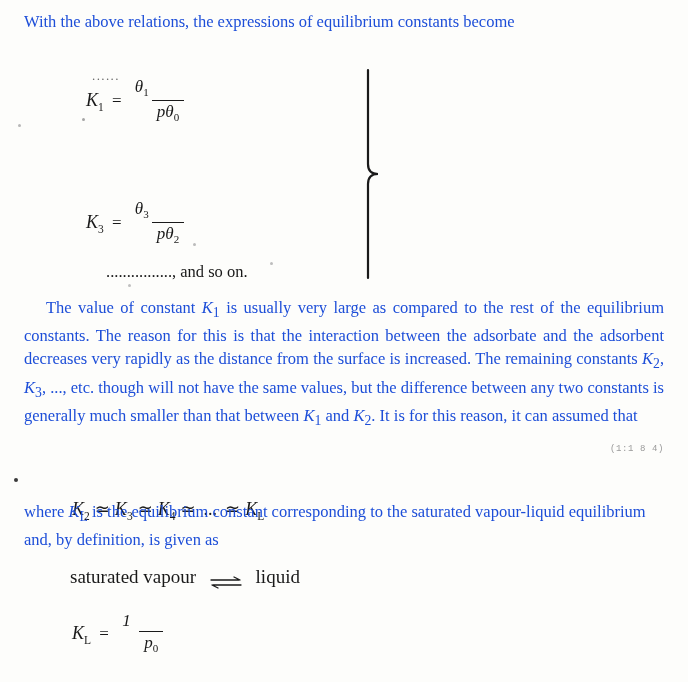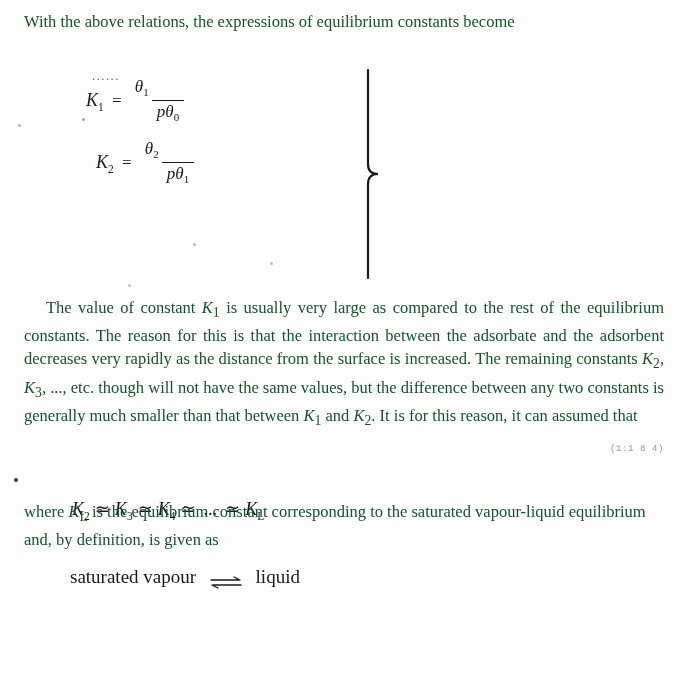--- a/index.html
+++ b/index.html
@@ -14,21 +14,21 @@
     background: #fdfdfb;
     font-family: "Liberation Serif", serif;
     color: #191919;
     overflow: hidden;
   }
   .para {
     position: absolute;
     font-size: 16.5px;
     line-height: 23px;
     text-align: justify;
-    color: #14532d;
+    color: #1d4ed8;
   }
   .para.nojust { text-align: left; }
 
   .intro {
     left: 24px;
     top: 10px;
     width: 620px;
   }
 
   
@@ -191,30 +191,31 @@
 
     <div class="eqrow eq1">
       <span class="lhs">K<sub>1</sub></span>
       <span class="eqsign">=</span>
       <span class="frac">
         <span class="num">θ<sub>1</sub></span>
         <span class="den">pθ<sub>0</sub></span>
       </span>
     </div>
 
-    <div class="eqrow eq2">
-      <span class="lhs">K<sub>2</sub></span>
+
+    <div class="eqrow eq3">
+      <span class="lhs">K<sub>3</sub></span>
       <span class="eqsign">=</span>
       <span class="frac">
-        <span class="num">θ<sub>2</sub></span>
-        <span class="den">pθ<sub>1</sub></span>
+        <span class="num">θ<sub>3</sub></span>
+        <span class="den">pθ<sub>2</sub></span>
       </span>
     </div>
 
-
+    <div class="dotsline">................, and so on.</div>
 
     <svg class="brace" width="40" height="212" viewBox="0 0 40 212">
       <path d="M6 2 L6 96 Q6 106 16 106 Q6 106 6 116 L6 210" fill="none" stroke="#1a1a1a" stroke-width="2.2" stroke-linecap="round"></path>
     </svg>
   </div>
 
   <div class="para body1">
     The value of constant <i>K</i><sub>1</sub> is usually very large as compared to the rest of the
     equilibrium constants. The reason for this is that the interaction between the
     adsorbate and the adsorbent decreases very rapidly as the distance from the surface
@@ -238,20 +239,28 @@
     <span>saturated vapour</span>
     <span class="harp">
       <svg width="34" height="14" viewBox="0 0 34 14">
         <path d="M2 5 L30 5 M25 2 L31 5" fill="none" stroke="#1a1a1a" stroke-width="1.3" stroke-linecap="round"></path>
         <path d="M32 10 L4 10 M9 13 L3 10" fill="none" stroke="#1a1a1a" stroke-width="1.3" stroke-linecap="round"></path>
       </svg>
     </span>
     <span>liquid</span>
   </div>
 
+  <div class="finaleq">
+    <span class="lhs">K<sub>L</sub></span>
+    <span class="eqsign">=</span>
+    <span class="frac">
+      <span class="num">1</span>
+      <span class="den">p<sub>0</sub></span>
+    </span>
+  </div>
 
   <span class="dot-a"></span>
   <span class="dot-b"></span>
   <span class="dot-c"></span>
   <span class="dot-d"></span>
   <span class="dot-e"></span>
   <span class="dot-f"></span>
 
 </div>
 

